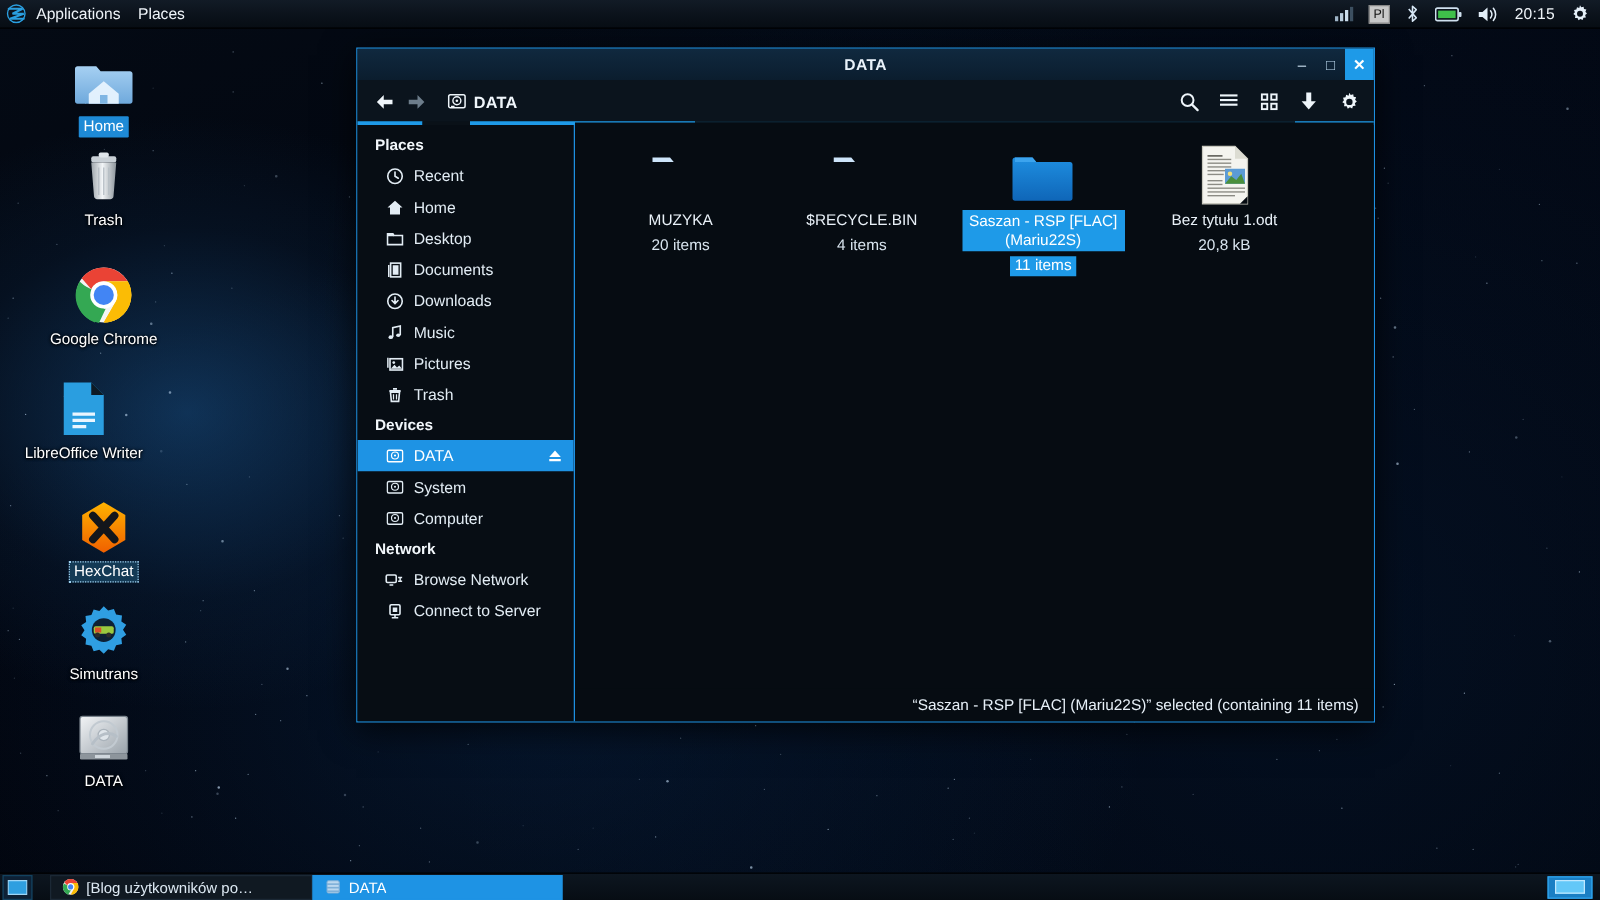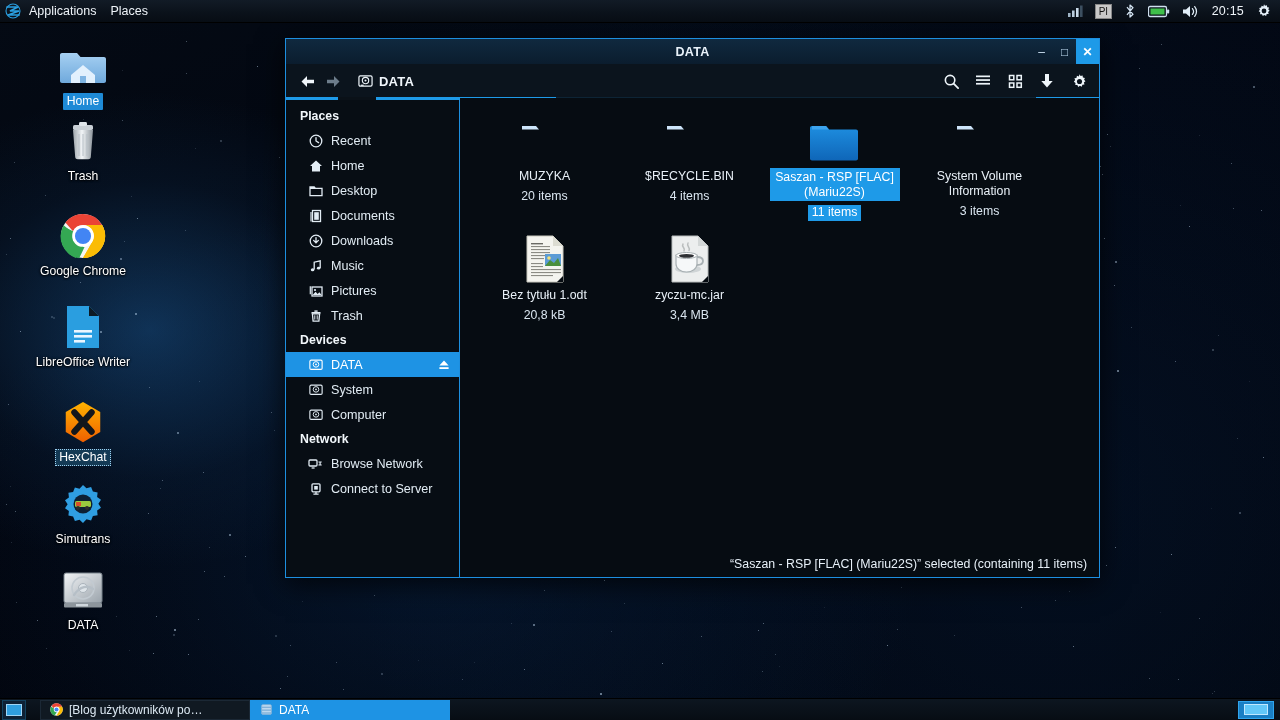--- a/index.html
+++ b/index.html
@@ -534,21 +534,21 @@
         <path d="M24 12.5h19.9A23 23 0 0133.7 29.5a11.5 11.5 0 00-9.7-17z" fill="#ea4335" opacity="0"></path>
         <path d="M13.6 19.1A11.5 11.5 0 0124 35.5L16.6 47A23 23 0 014.3 14.3z" fill="#34a853"></path>
         <path d="M24 12.5h20A23 23 0 0124 47l10-17.3a11.5 11.5 0 00-10-17.2z" fill="#fbbc05"></path>
         <circle cx="24" cy="24" r="11.3" fill="#ffffff"></circle>
         <circle cx="24" cy="24" r="8.4" fill="#4285f4"></circle>
       </svg>
     </span>
     <span class="lbl">Google Chrome</span>
   </div>
 
-  <div class="desk-icon" style="left:28px; top:303px;">
+  <div class="desk-icon" style="left:12px; top:303px;">
     <span class="gfx">
       <svg width="44" height="46" viewBox="0 0 44 46">
         <path d="M6 2h22l10 10v32H6z" fill="#2a9ee0"></path>
         <path d="M28 2l10 10H28z" fill="#0d1a24"></path>
         <rect x="13" y="26" width="18" height="2.6" fill="#eaf6ff"></rect>
         <rect x="13" y="31" width="18" height="2.6" fill="#eaf6ff"></rect>
         <rect x="13" y="36" width="11" height="2.6" fill="#eaf6ff"></rect>
       </svg>
     </span>
     <span class="lbl">LibreOffice Writer</span>
@@ -877,30 +877,20 @@
                     </linearGradient>
                   </defs>
                 <path d="M3 6h14l3 3.5h27c1.2 0 2 .9 2 2v27c0 1.2-.8 2-2 2H3c-1.1 0-2-.8-2-2V8c0-1.1.9-2 2-2z" fill="url(#fg2)"></path>
                 <path d="M3 6h14l3 3.5H3z" fill="#3ca4ee"></path>
               </svg>
             </span>
             <span class="fname">Saszan - RSP [FLAC] (Mariu22S)</span>
             <span class="fmeta">11 items</span>
           </div>
 
-          <div class="fitem">
-            <span class="fgfx">
-              <svg width="52" height="44" viewBox="0 0 52 44">
-                <path d="M3 6h14l3 3.5h27c1.2 0 2 .9 2 2v27c0 1.2-.8 2-2 2H3c-1.1 0-2-.8-2-2V8c0-1.1.9-2 2-2z" fill="url(#fg1)"></path>
-                <path d="M3 6h14l3 3.5H3z" fill="#cde5fa"></path>
-              </svg>
-            </span>
-            <span class="fname">System Volume Information</span>
-            <span class="fmeta">3 items</span>
-          </div>
 
           <div class="fitem">
             <span class="fgfx">
               <svg width="42" height="48" viewBox="0 0 42 48">
                 <path d="M3 1h26l10 10v36H3z" fill="#f4f4ef" stroke="#c9c9bf" stroke-width="1"></path>
                 <path d="M29 1l10 10H29z" fill="#dcdcd2"></path>
                 <rect x="7" y="8" width="12" height="1.4" fill="#6a6a64"></rect>
                 <rect x="7" y="11" width="19" height="1.1" fill="#8b8b84"></rect>
                 <rect x="7" y="14" width="19" height="1.1" fill="#8b8b84"></rect>
                 <rect x="7" y="17" width="19" height="1.1" fill="#8b8b84"></rect>
@@ -914,37 +904,20 @@
                 <rect x="7" y="34" width="30" height="1.1" fill="#8b8b84"></rect>
                 <rect x="7" y="37" width="30" height="1.1" fill="#8b8b84"></rect>
                 <rect x="7" y="40" width="22" height="1.1" fill="#8b8b84"></rect>
                 <path d="M33 47l6-6v6z" fill="#060c12"></path>
               </svg>
             </span>
             <span class="fname">Bez tytułu 1.odt</span>
             <span class="fmeta">20,8 kB</span>
           </div>
 
-          <div class="fitem">
-            <span class="fgfx">
-              <svg width="42" height="48" viewBox="0 0 42 48">
-                <path d="M3 1h26l10 10v36H3z" fill="#eceeee" stroke="#b9bdbd" stroke-width="1"></path>
-                <path d="M29 1l10 10H29z" fill="#d3d7d7"></path>
-                <ellipse cx="19" cy="34" rx="13" ry="4" fill="#cfd4d6"></ellipse>
-                <path d="M7 20h21v9c0 4.4-4.7 8-10.5 8S7 33.4 7 29z" fill="#f6f8f9" stroke="#a8b0b3" stroke-width="1.2"></path>
-                <path d="M28 22c4 0 6 1.6 6 4s-2 4-6 4" fill="none" stroke="#a8b0b3" stroke-width="1.8"></path>
-                <ellipse cx="17.5" cy="20.5" rx="10.5" ry="3" fill="#ffffff" stroke="#a8b0b3" stroke-width="1"></ellipse>
-                <ellipse cx="17.5" cy="20.8" rx="7.5" ry="1.9" fill="#2d2f33"></ellipse>
-                <path d="M14 9c-2 3 3 4 1 7M19 8c-2 3.5 3 4.5 1 7.5" stroke="#b9bdbd" stroke-width="1.5" fill="none" stroke-linecap="round"></path>
-                <path d="M33 47l6-6v6z" fill="#060c12"></path>
-              </svg>
-            </span>
-            <span class="fname">zyczu-mc.jar</span>
-            <span class="fmeta">3,4 MB</span>
-          </div>
 
         </div>
 
         <div id="fm-status">
           <span>“Saszan - RSP [FLAC] (Mariu22S)” selected  (containing 11 items)</span>
         </div>
       </div>
     </div>
   </div>
 

